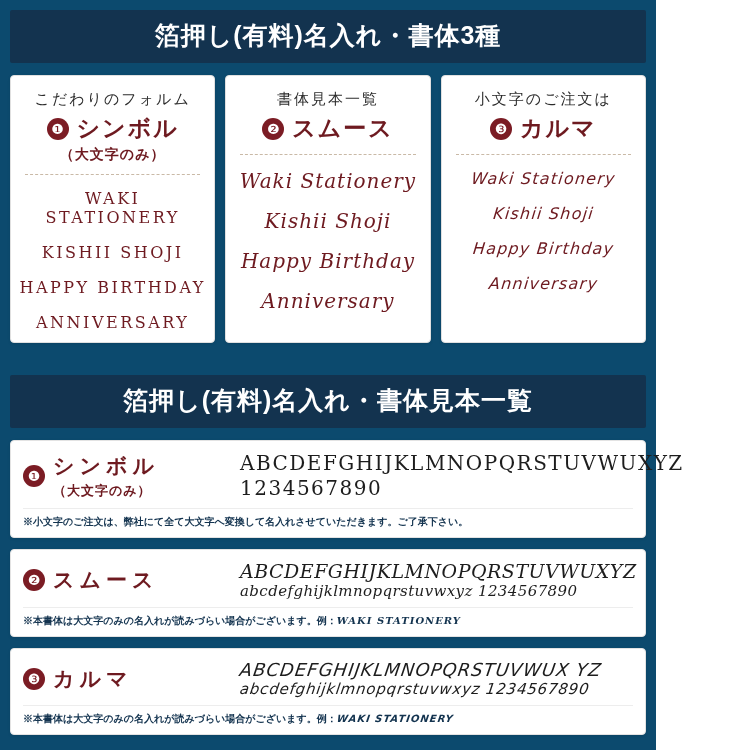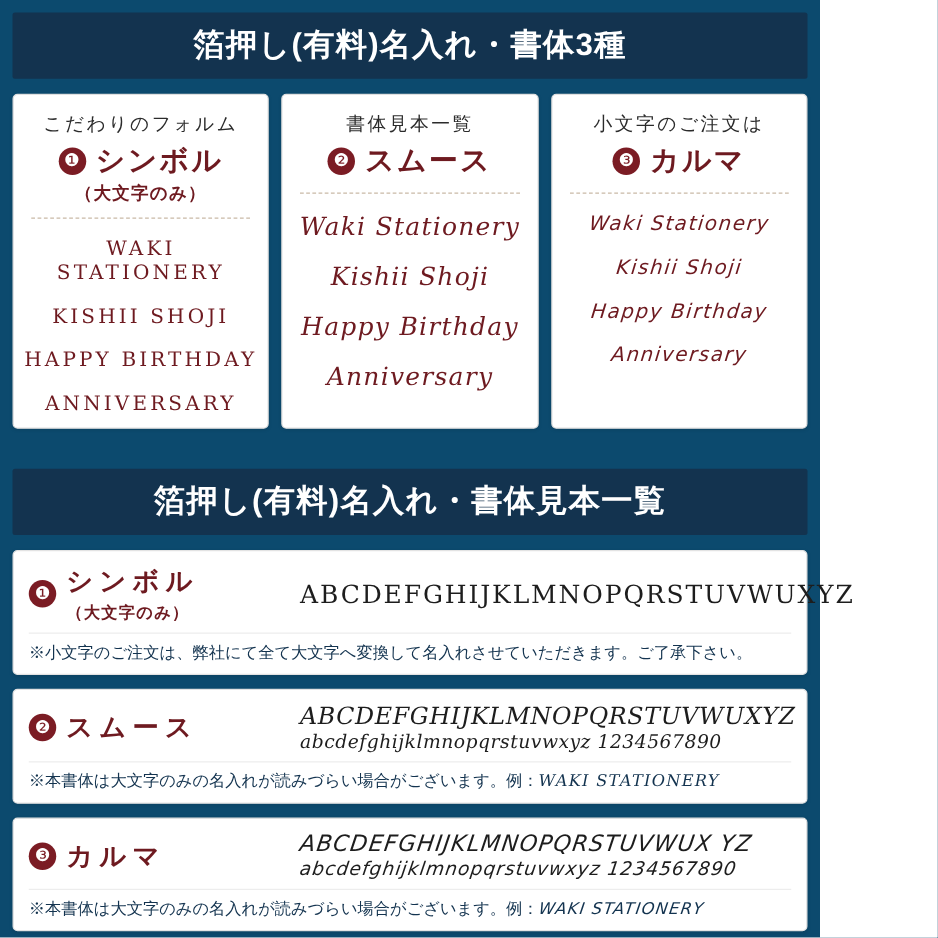--- a/index.html
+++ b/index.html
@@ -184,23 +184,23 @@
     font-style: italic;
     font-size: 15px;
     letter-spacing: 0.8px;
     transform: skewX(-8deg);
     transform-origin: left center;
   }
   .spec-note {
     margin-top: 7px;
     border-top: 1px solid #ededed;
     padding-top: 6px;
-    font-size: 13px;
+    font-size: 10px;
     color: #13334f;
-    font-weight: normal;
+    font-weight: bold;
     letter-spacing: 0;
     white-space: nowrap;
   }
   .note-sample {
     font-family: "DejaVu Serif", serif;
     font-style: italic;
     letter-spacing: 1px;
   }
   .note-sample.karma {
     font-family: "DejaVu Sans", sans-serif;
@@ -274,20 +274,21 @@
     <div class="spec-main">
       <div class="spec-label">
         <span class="numcircle">❶</span>
         <span>
           <span class="spec-name">シンボル</span>
           <span class="spec-name-sub">（大文字のみ）</span>
         </span>
       </div>
       <div class="spec-glyphs g-symbol">
         <div class="glyph-line upper">ABCDEFGHIJKLMNOPQRSTUVWUXYZ</div>
+        <div class="glyph-line lower">1234567890</div>
       </div>
     </div>
     <div class="spec-note">
       <span>※小文字のご注文は、弊社にて全て大文字へ変換して名入れさせていただきます。ご了承下さい。</span>
     </div>
   </div>
 
   <div class="spec-row">
     <div class="spec-main">
       <div class="spec-label">

